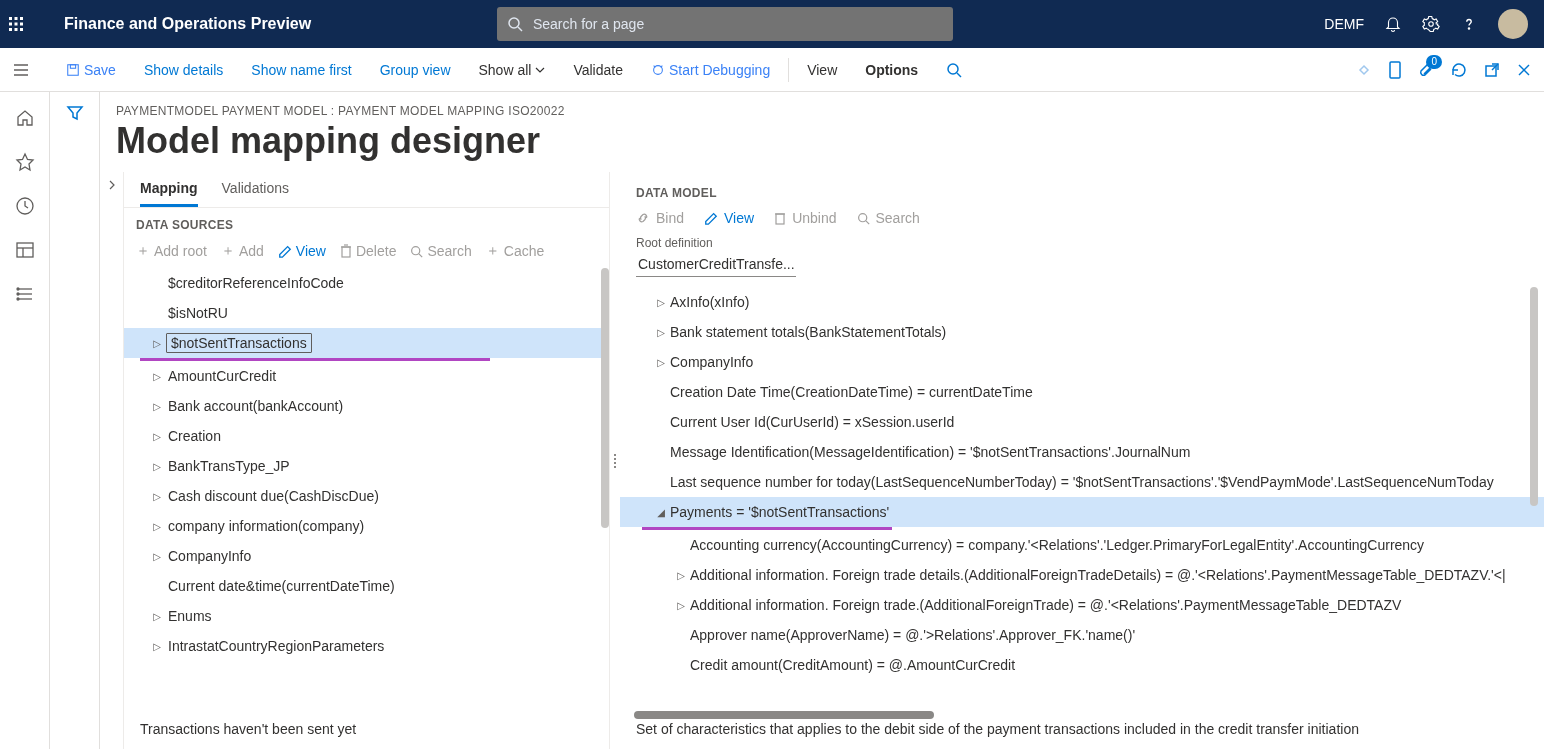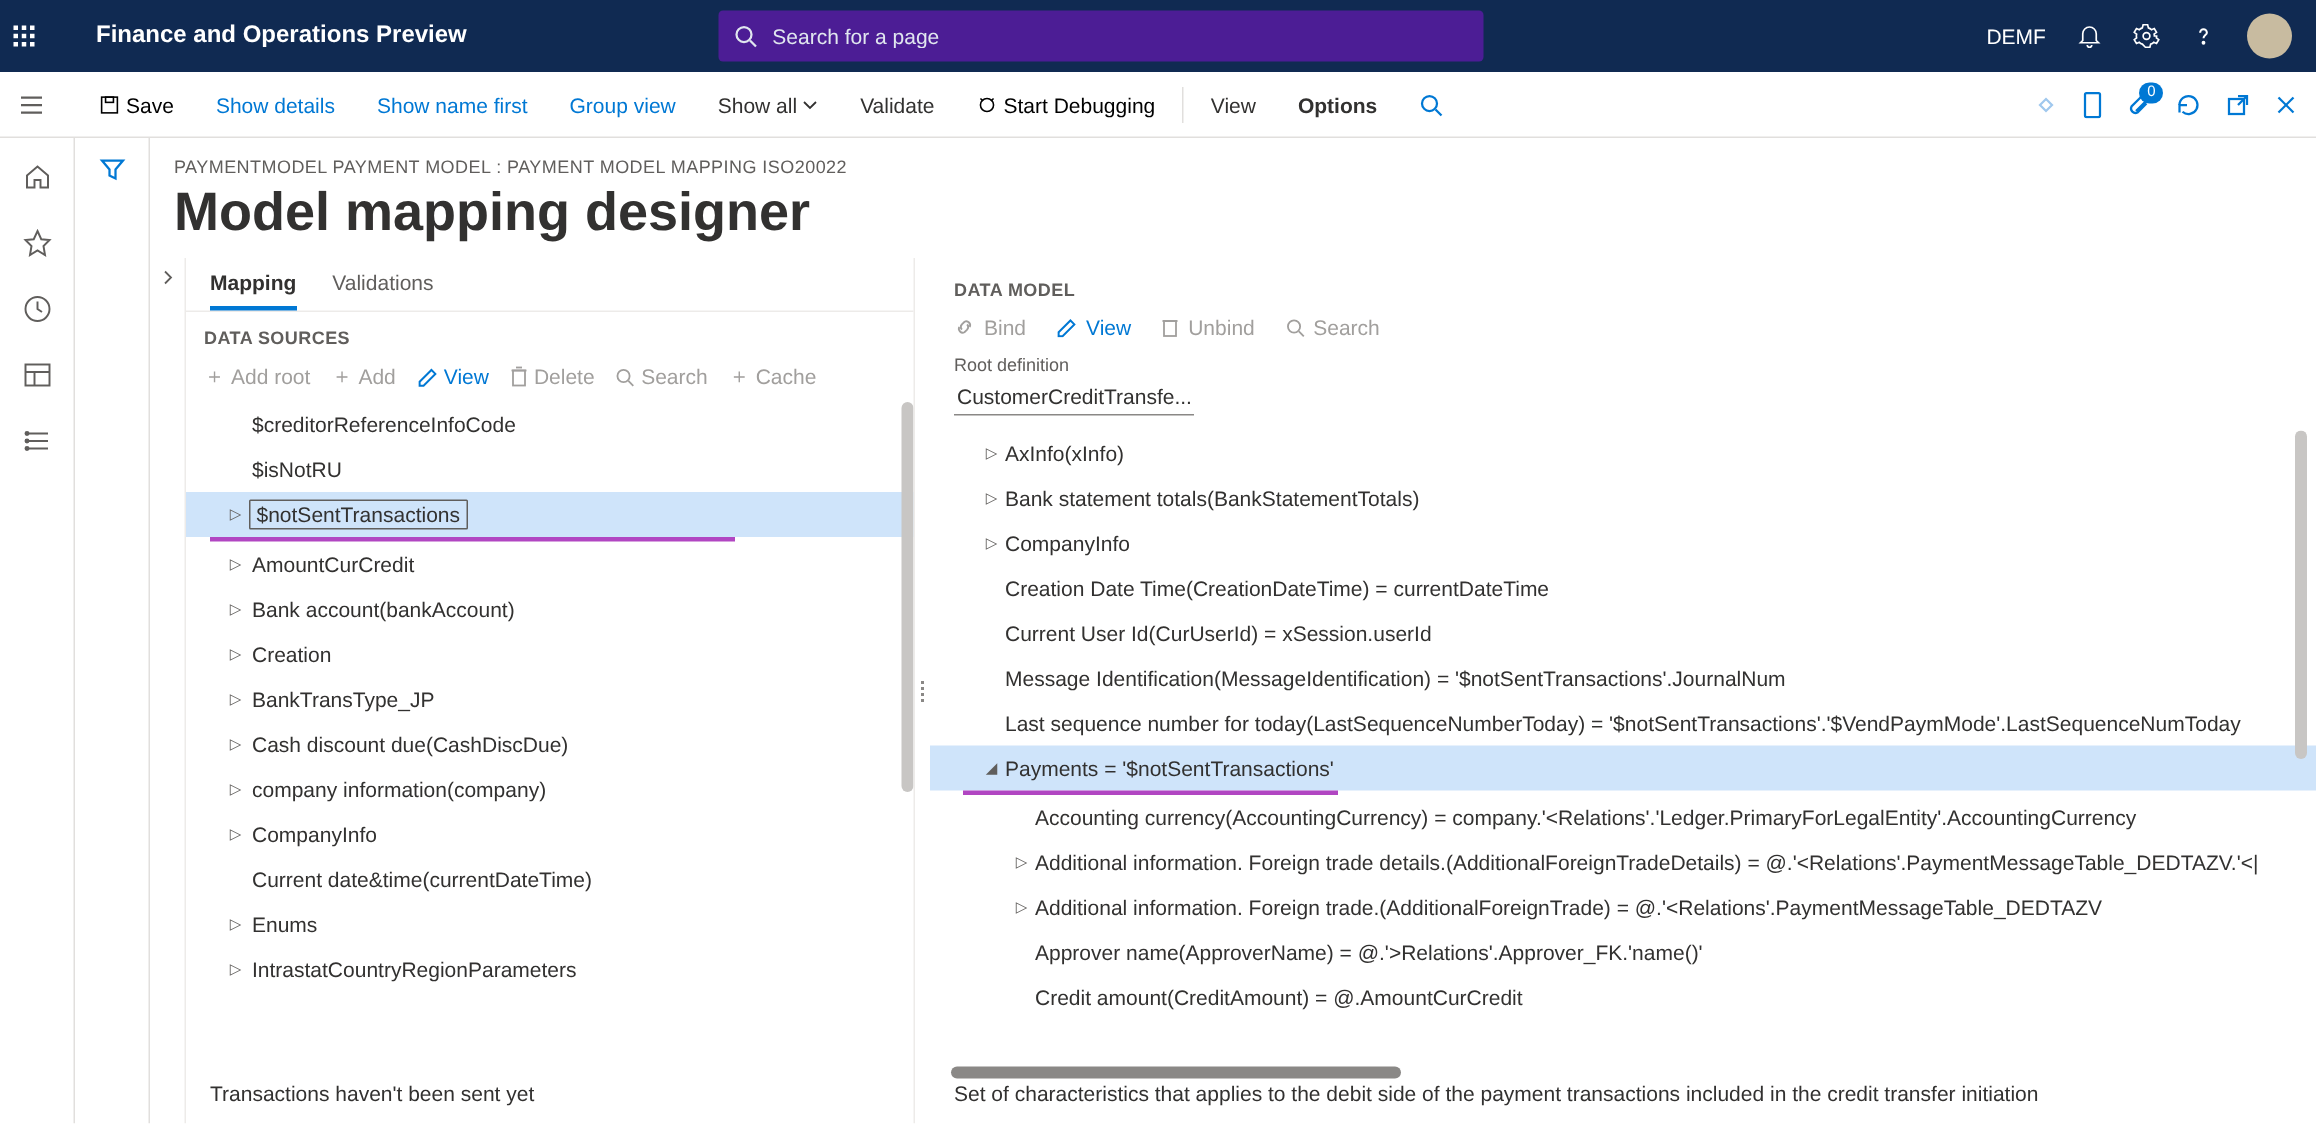--- a/index.html
+++ b/index.html
@@ -1,31 +1,31 @@
 <!DOCTYPE html>
 <html><head>
 <meta charset="utf-8">
 <style>
 html,body{margin:0;padding:0;font-family:"Segoe UI",Arial,sans-serif;font-size:14px;color:#323130;background:#fff;overflow:hidden}
 *,*::before,*::after{box-sizing:border-box}
 .topbar{background:#102a52;color:#fff;height:48px;display:flex;align-items:center;padding:0 8px}
 .waffle{width:48px;text-align:center;font-size:16px}
 .app-title{font-size:16px;font-weight:600;margin-left:8px}
 .search-wrap{margin-left:auto;margin-right:auto}
-.search-box{background:#4c1d95;border:none;border-radius:3px;height:34px;width:510px;color:#fff;padding:0 12px 0 36px;font-size:14px}
+.search-box{background:#737373;border:none;border-radius:3px;height:34px;width:456px;color:#fff;padding:0 12px 0 36px;font-size:14px}
 .search-box::placeholder{color:#e0e6ef}
 .search-container{position:relative}
 .search-container svg{position:absolute;left:10px;top:9px}
 .top-right{display:flex;align-items:center;gap:20px;margin-left:auto;margin-right:8px}
 .top-right .icon{display:flex;align-items:center;color:#fff}
 .avatar{width:30px;height:30px;border-radius:50%;background:#c8bba0}
 .cmdbar{height:44px;border-bottom:1px solid #e1dfdd;display:flex;align-items:center;padding:0 12px;font-size:14px}
 .hamburger{width:40px;text-align:center;color:#605e5c}
 .cmd{padding:0 14px;color:#0078d4;cursor:pointer;display:flex;align-items:center;gap:4px}
-.cmd.dim{color:#000000}
+.cmd.dim{color:#3b82f6}
 .cmd.mut{color:#323130}
 .cmd.bold{color:#323130;font-weight:600}
 .cmd.sep{border-left:1px solid #e1dfdd;height:24px;padding:0;margin:0 4px}
 .cmd-right{margin-left:auto;display:flex;align-items:center;gap:16px;color:#0078d4}
 .badge{position:relative}
 .badge-num{position:absolute;top:-6px;right:-8px;background:#0078d4;color:#fff;border-radius:8px;font-size:10px;padding:0 5px;line-height:14px}
 .layout{display:flex;height:calc(749px - 48px - 44px)}
 .leftnav{width:50px;border-right:1px solid #e1dfdd;display:flex;flex-direction:column;align-items:center;gap:24px;padding-top:16px;color:#605e5c}
 .filtercol{width:50px;border-right:1px solid #e1dfdd;display:flex;justify-content:center;padding-top:12px;color:#0078d4}
 .content{flex:1;display:flex;flex-direction:column}

